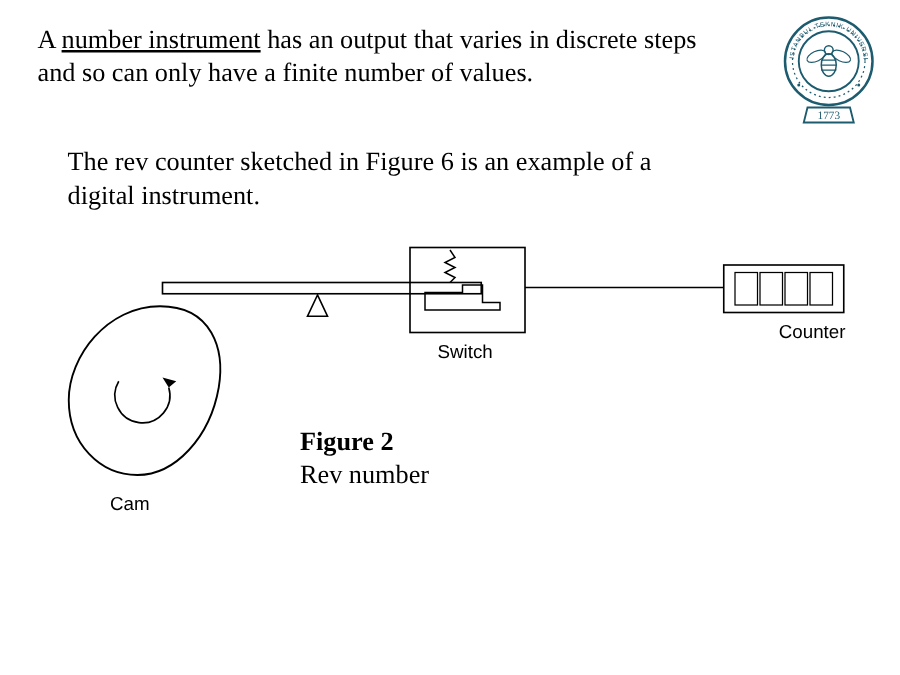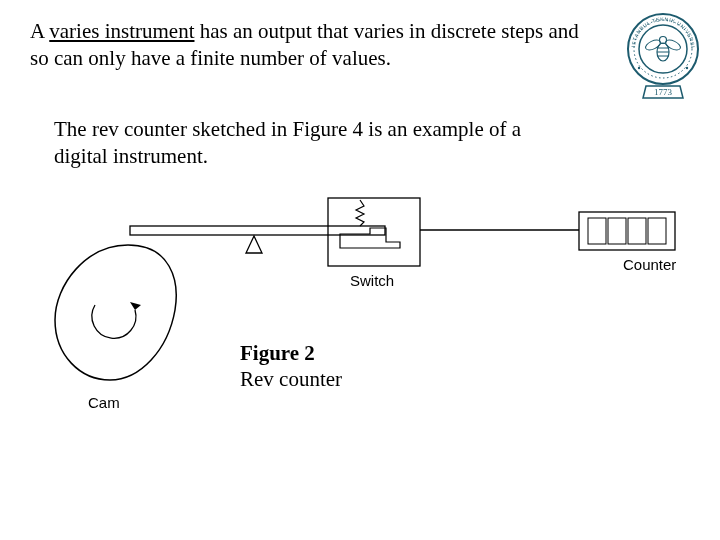--- a/index.html
+++ b/index.html
@@ -94,24 +94,24 @@
 
       <path d="M20 74 L17 86 L57 86 L54 74 Z" fill="none" stroke="#1d5b6e" stroke-width="1.5"></path>
       <text x="37" y="83" text-anchor="middle" font-family="Times New Roman" font-size="9" fill="#1d5b6e">1773</text>
 
       <circle cx="13" cy="56" r="1.2" fill="#1d5b6e"></circle>
       <circle cx="61" cy="56" r="1.2" fill="#1d5b6e"></circle>
     </svg>
   </div>
 
   <div class="para1">
-    <span>A </span><span class="underline">varies instrument</span><span> has an output that varies in discrete steps and so can only have a finite number of values.</span>
+    <span>A </span><span class="underline">number instrument</span><span> has an output that varies in discrete steps and so can only have a finite number of values.</span>
   </div>
 
-  <div class="para2">The rev counter sketched in Figure 4 is an example of a digital instrument.</div>
+  <div class="para2">The rev counter sketched in Figure 6 is an example of a digital instrument.</div>
 
   <div class="figure">
     <svg viewBox="0 0 650 230" width="650" height="230">
 
       <path d="M 88 55
                C 130 55, 140 90, 135 120
                C 128 160, 100 190, 70 190
                C 40 190, 15 165, 15 130
                C 15 95, 46 55, 88 55 Z" fill="none" stroke="#000" stroke-width="1.5"></path>
 
@@ -136,16 +136,16 @@
       <rect x="548" y="28" width="18" height="26" fill="none" stroke="#000" stroke-width="1"></rect>
       <rect x="568" y="28" width="18" height="26" fill="none" stroke="#000" stroke-width="1"></rect>
       <rect x="588" y="28" width="18" height="26" fill="none" stroke="#000" stroke-width="1"></rect>
       <rect x="608" y="28" width="18" height="26" fill="none" stroke="#000" stroke-width="1"></rect>
       <text x="583" y="80" class="figlabel">Counter</text>
     </svg>
   </div>
 
   <div class="caption">
     <span class="bold">Figure 2</span><br>
-    <span>Rev counter</span>
+    <span>Rev number</span>
   </div>
 
 </div>
 
 </body></html>

